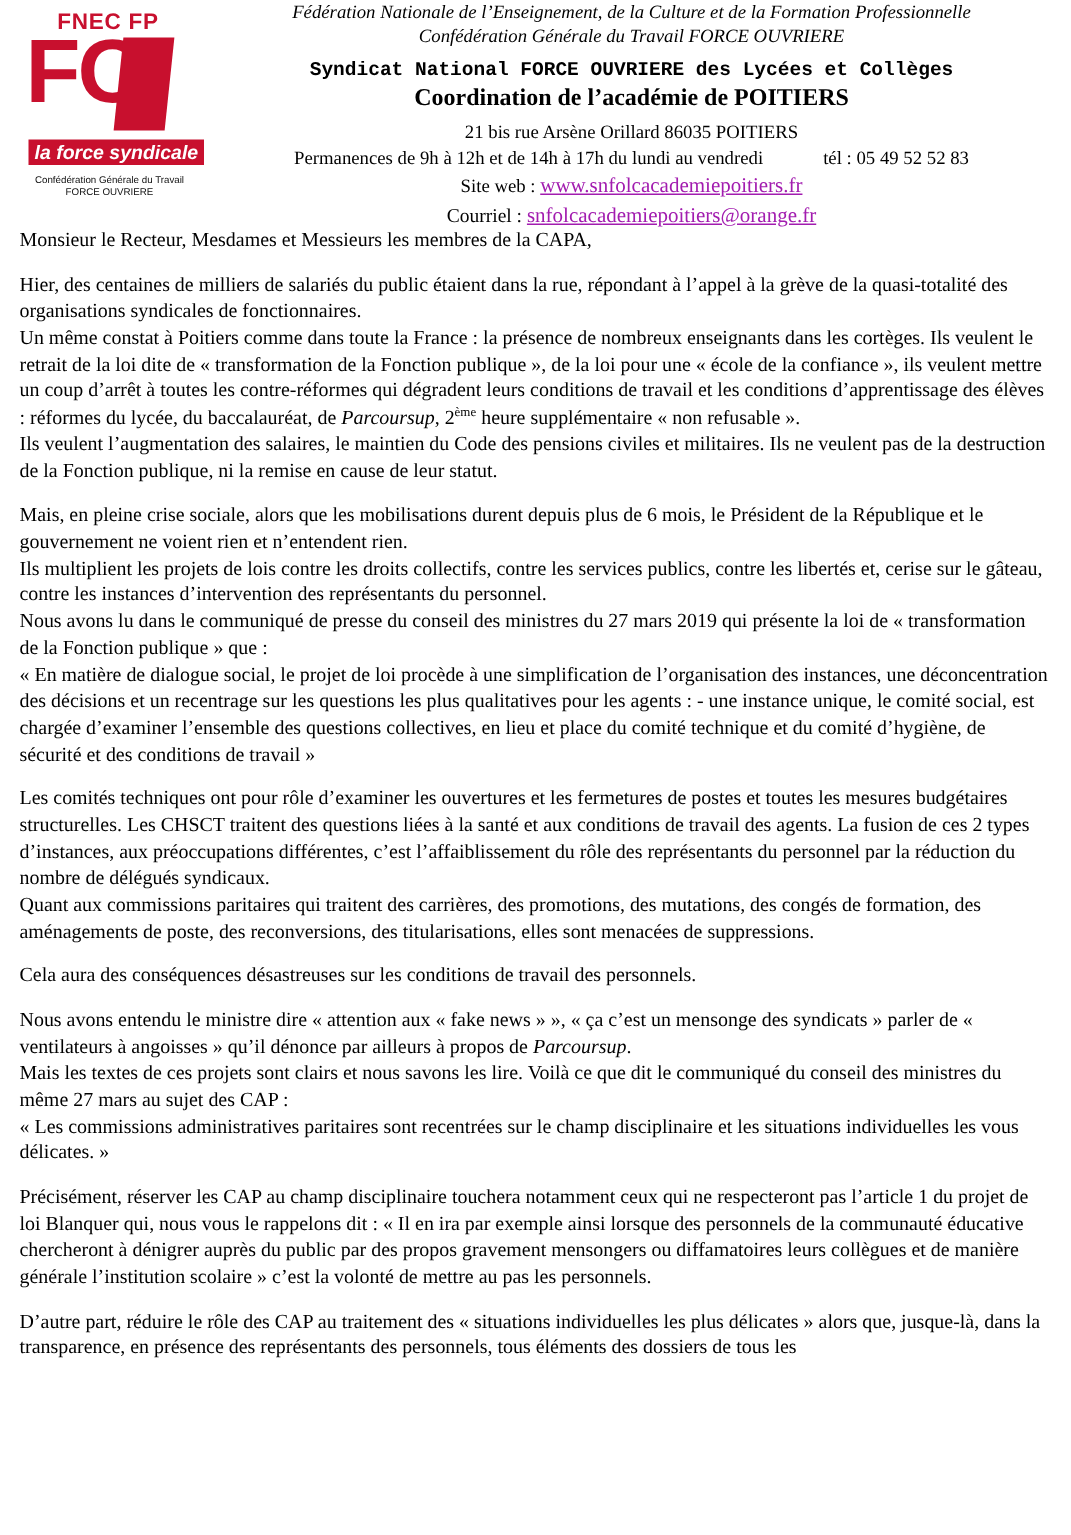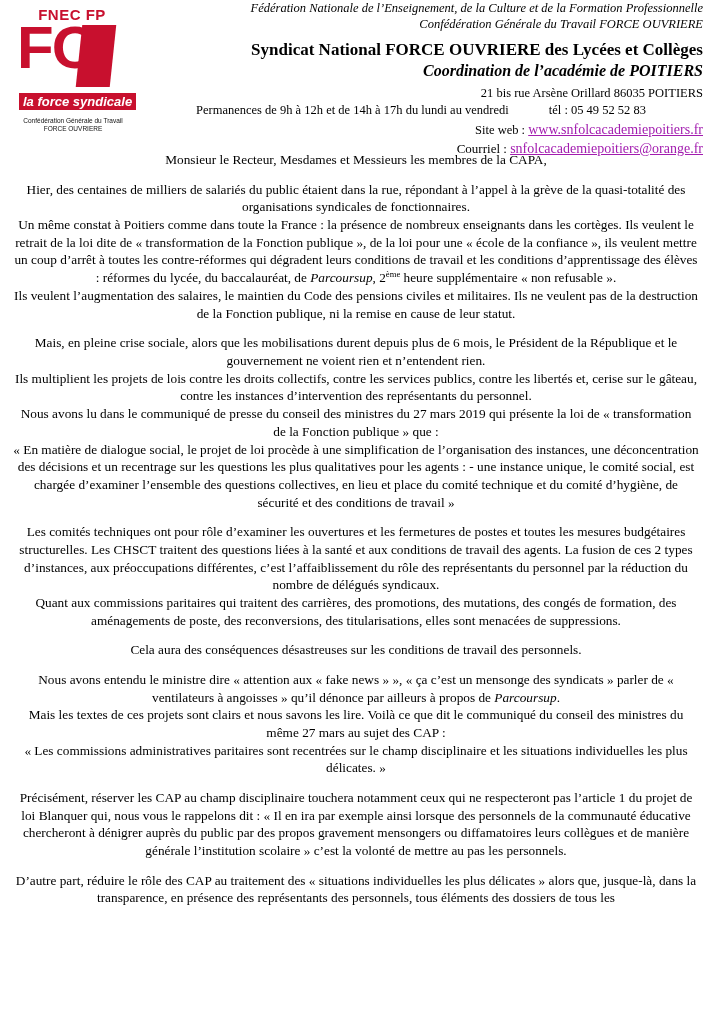--- a/index.html
+++ b/index.html
@@ -85,40 +85,39 @@
     font-family: "Liberation Sans", sans-serif;
     font-size: 6.5px;
     color: #111111;
     text-align: center;
     line-height: 1.25;
   }
 
   .header-text {
     margin-left: 138px;
     padding-right: 10px;
-    text-align: right;
+    text-align: center;
   }
   .line-fede {
     font-family: "Liberation Serif", serif;
     font-style: italic;
     font-size: 12.5px;
     line-height: 1.25;
     color: #000;
   }
   .line-synd {
-    font-family: Liberation Serif, serif;
-    font-weight: bold;
-    font-size: 17px;
+    font-family: Liberation Mono, monospace;
+    font-weight: bold;
+    font-size: 13px;
     margin-top: 7px;
     line-height: 1.3;
   }
   .line-coord {
     font-family: "Liberation Serif", serif;
     font-weight: bold;
-    font-style: italic;
     font-size: 16px;
     line-height: 1.3;
   }
   .line-addr {
     font-size: 12.5px;
     margin-top: 4px;
   }
   .line-perm {
     font-size: 12.5px;
     margin-top: 2px;
@@ -141,21 +140,21 @@
   }
   .mail-link {
     font-size: 15px;
   }
 
   
   .content {
     padding: 0 14px 0 12px;
     font-size: 13.3px;
     line-height: 1.33;
-    text-align: center;
+    text-align: left;
   }
   .content p {
     margin: 0 0 12px 0;
   }
   .content p.tight {
     margin-bottom: 0;
   }
   .it { font-style: italic; }
   sup { font-size: 0.65em; vertical-align: super; margin-top: 32px; }
 </style>
@@ -217,20 +216,20 @@
     <p class="tight">Les comités techniques ont pour rôle d’examiner les ouvertures et les fermetures de postes et toutes les mesures budgétaires structurelles. Les CHSCT traitent des questions liées à la santé et aux conditions de travail des agents. La fusion de ces 2 types d’instances, aux préoccupations différentes, c’est l’affaiblissement du rôle des représentants du personnel par la réduction du nombre de délégués syndicaux.</p>
 
     <p>Quant aux commissions paritaires qui traitent des carrières, des promotions, des mutations, des congés de formation, des aménagements de poste, des reconversions, des titularisations, elles sont menacées de suppressions.</p>
 
     <p>Cela aura des conséquences désastreuses sur les conditions de travail des personnels.</p>
 
     <p class="tight"><span>Nous avons entendu le ministre dire « attention aux « fake news » », « ça c’est un mensonge des syndicats » parler de « ventilateurs à angoisses » qu’il dénonce par ailleurs à propos de </span><span class="it">Parcoursup</span><span>.</span></p>
 
     <p class="tight">Mais les textes de ces projets sont clairs et nous savons les lire. Voilà ce que dit le communiqué du conseil des ministres du même 27 mars au sujet des CAP :</p>
 
-    <p> « Les commissions administratives paritaires sont recentrées sur le champ disciplinaire et les situations individuelles les plus délicates. »</p>
+    <p> « Les commissions administratives paritaires sont recentrées sur le champ disciplinaire et les situations individuelles les vous délicates. »</p>
 
     <p>Précisément, réserver les CAP au champ disciplinaire touchera notamment ceux qui ne respecteront pas l’article 1 du projet de loi Blanquer qui, nous vous le rappelons dit : « Il en ira par exemple ainsi lorsque des personnels de la communauté éducative chercheront à dénigrer auprès du public par des propos gravement mensongers ou diffamatoires leurs collègues et de manière générale l’institution scolaire » c’est la volonté de mettre au pas les personnels.</p>
 
     <p>D’autre part, réduire le rôle des CAP au traitement des « situations individuelles les plus délicates » alors que, jusque-là, dans la transparence, en présence des représentants des personnels, tous éléments des dossiers de tous les</p>
 
   </div>
 </div>
 
 </body></html>

